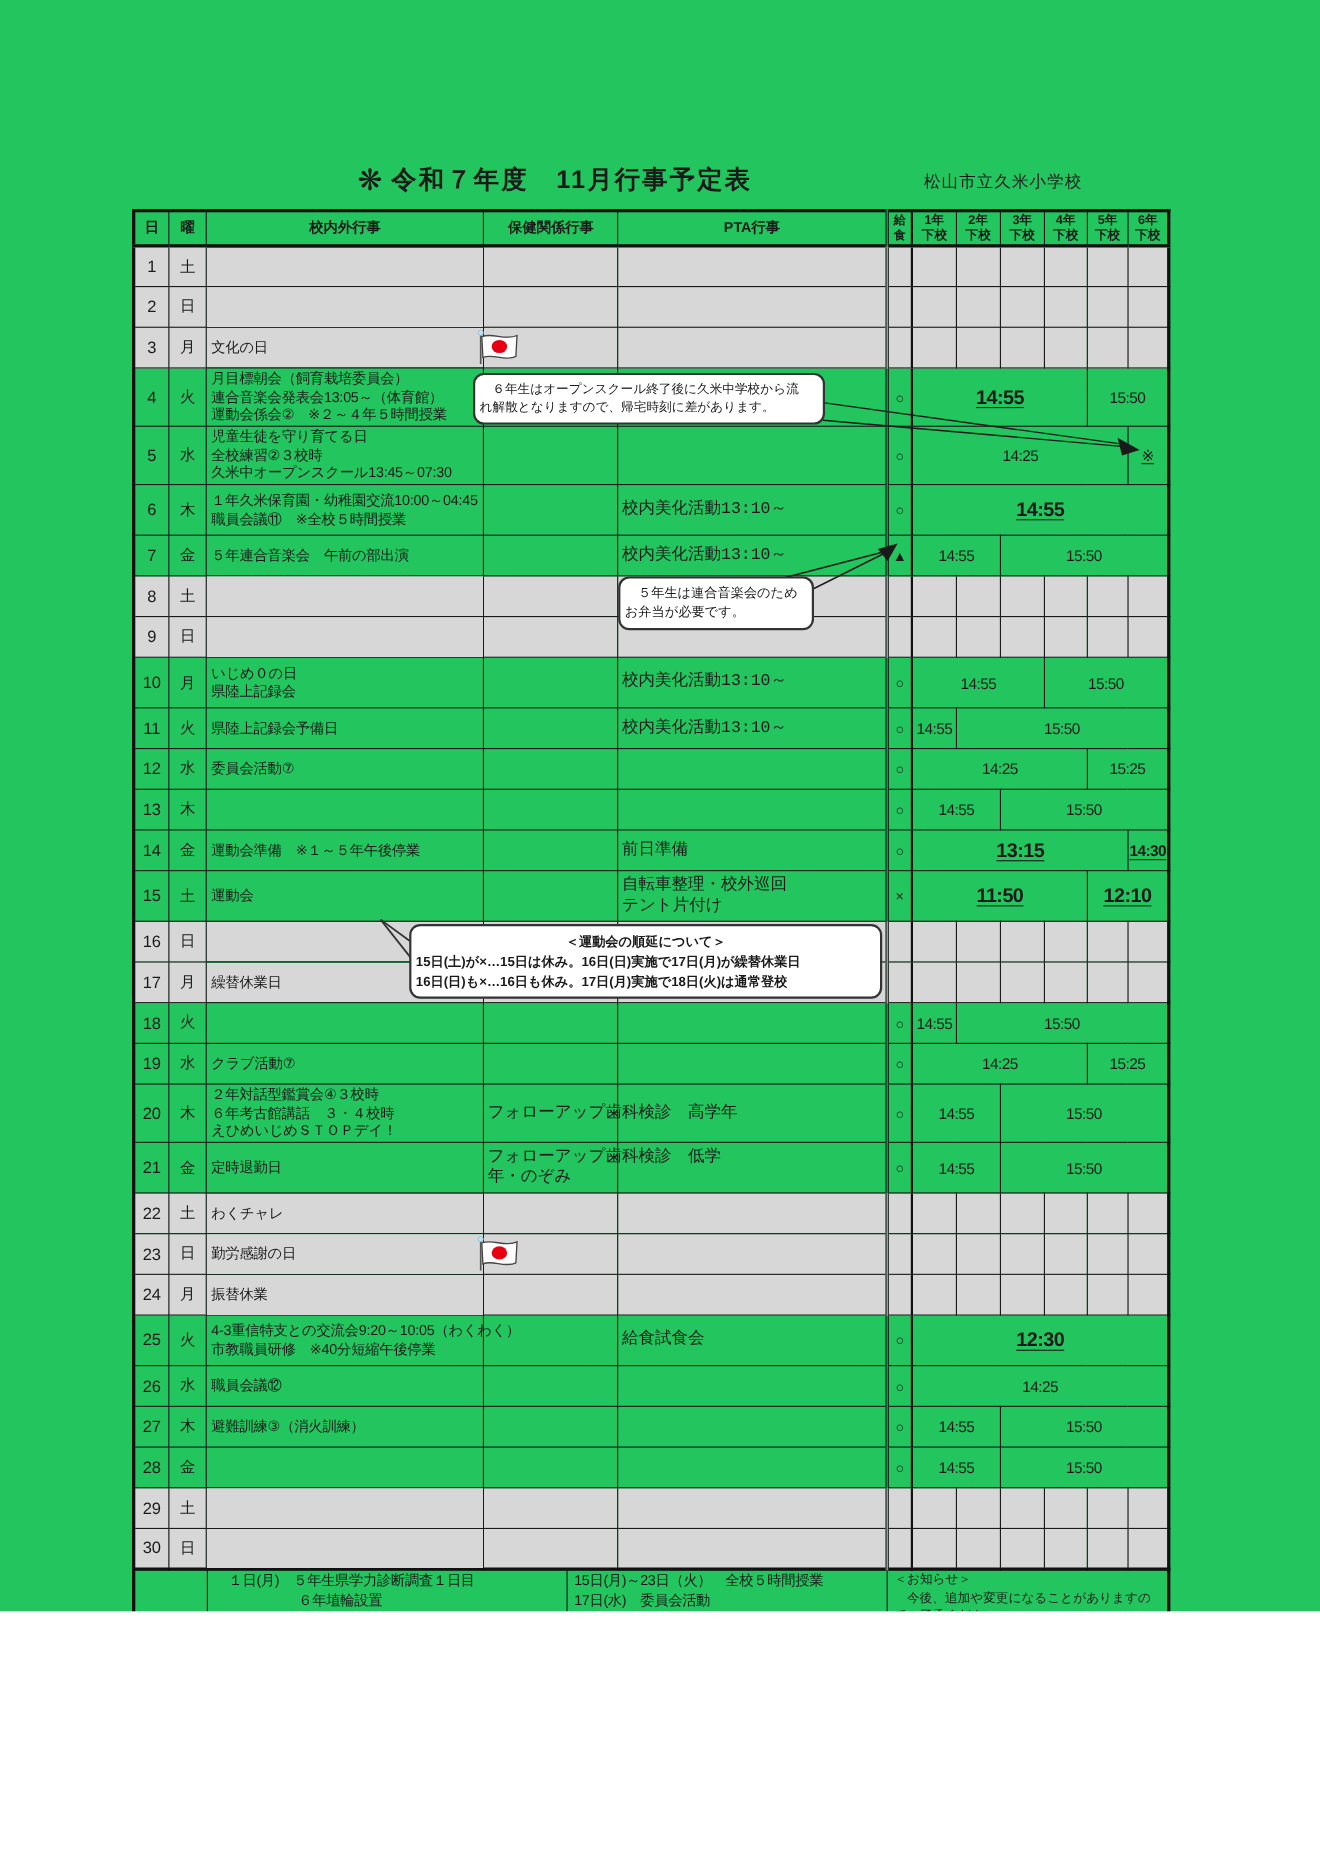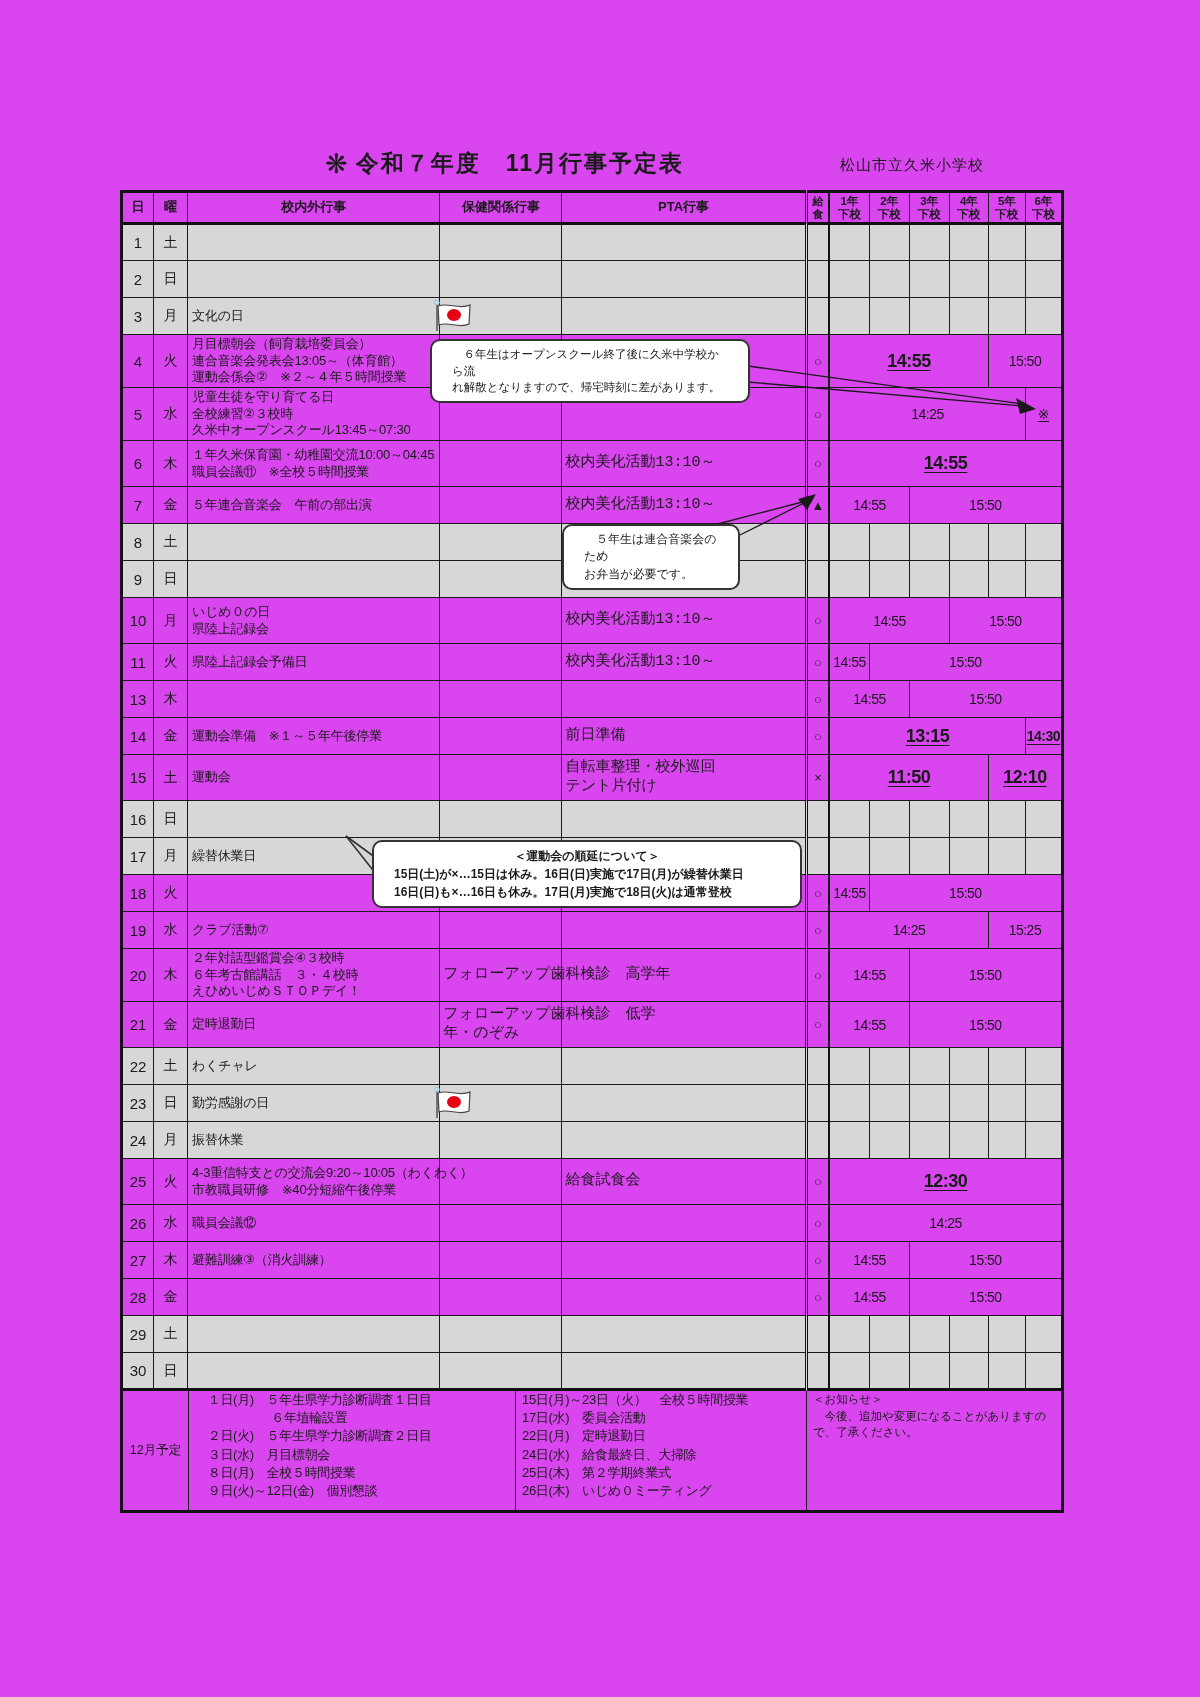--- a/index.html
+++ b/index.html
@@ -1,18 +1,18 @@
 <!DOCTYPE html>
 <html><head>
 <meta charset="utf-8">
 <style>
   * { margin:0; padding:0; box-sizing:border-box; }
   html,body { background:#ffffff; }
   body { font-family:"Liberation Sans","DejaVu Sans",sans-serif; color:#1a1a1a; }
-  .page { position:relative; width:1200px; height:1697px; background:#d946ef; overflow:hidden; }
+  .page { position:relative; width:1200px; height:1465px; background:#22c55e; overflow:hidden; }
 
   
   .titlebar { position:absolute; left:0; top:148px; width:1200px; height:40px; }
   .title { position:absolute; left:325px; top:0; font-size:23px; font-weight:600; letter-spacing:2px; white-space:pre; }
   .title .mark { font-size:27px; font-weight:400; margin-right:6px; vertical-align:-2px; }
   .school { position:absolute; left:840px; top:8px; font-size:15px; letter-spacing:1px; }
 
   
   .sheet { position:absolute; left:120px; top:190px; width:947px; }
   table { border-collapse:collapse; table-layout:fixed; width:944px; border:3px solid #111; }
@@ -40,21 +40,21 @@
          border:3px solid #111; border-top:none; min-height:122px; }
   .dec > div { border-left:1px solid #1a1a1a; padding:0 6px; }
   .dec > div:first-child { border-left:none; }
   .dec-label { display:flex; align-items:center; justify-content:center; font-size:12.5px; padding:0 2px; text-align:center; }
   .dec-list { font-size:13px; line-height:1.4; white-space:pre; letter-spacing:-0.3px; }
   .dec-notice { font-size:11.5px; line-height:1.45; white-space:pre-wrap; }
   .dec-notice .nt { display:block; }
 
   
   .callout { position:absolute; background:#fff; border:2px solid #333; border-radius:10px;
-             z-index:10; font-size:12px; line-height:1.45; padding:5px 20px; white-space:pre-line; }
+             z-index:10; font-size:12px; line-height:1.45; padding:5px 4px; white-space:pre-line; }
   .callout.c1 { left:430px; top:339px; width:320px; font-size:11.5px; text-align:left; }
   .callout.c2 { left:562px; top:524px; width:178px; }
   .callout.c3 { left:372px; top:840px; width:430px; font-weight:600; font-size:12px; line-height:1.5; }
   .callout.c3 .c3t { display:block; text-align:center; }
 
   .overlay { position:absolute; left:0; top:0; width:1200px; height:1697px; z-index:9; pointer-events:none; }
 </style>
 </head>
 <body>
 
@@ -239,20 +239,30 @@
             <td class="c-day">11</td>
             <td class="c-wd">火</td>
             <td class="c-ev">県陸上記録会予備日</td>
             <td class="c-health"></td>
             <td class="c-pta">校内美化活動13:10～</td>
             <td class="c-lunch">○</td>
             <td class="c-time narrow" colspan="1">14:55</td>
             <td class="c-time" colspan="5">15:50</td>
           </tr>
           <tr style="height: 37px;">
+            <td class="c-day">12</td>
+            <td class="c-wd">水</td>
+            <td class="c-ev">委員会活動⑦</td>
+            <td class="c-health"></td>
+            <td class="c-pta"></td>
+            <td class="c-lunch">○</td>
+            <td class="c-time" colspan="4">14:25</td>
+            <td class="c-time" colspan="2">15:25</td>
+          </tr>
+          <tr style="height: 37px;">
             <td class="c-day">13</td>
             <td class="c-wd">木</td>
             <td class="c-ev"></td>
             <td class="c-health"></td>
             <td class="c-pta"></td>
             <td class="c-lunch">○</td>
             <td class="c-time" colspan="2">14:55</td>
             <td class="c-time" colspan="4">15:50</td>
           </tr>
           <tr style="height: 37px;">

